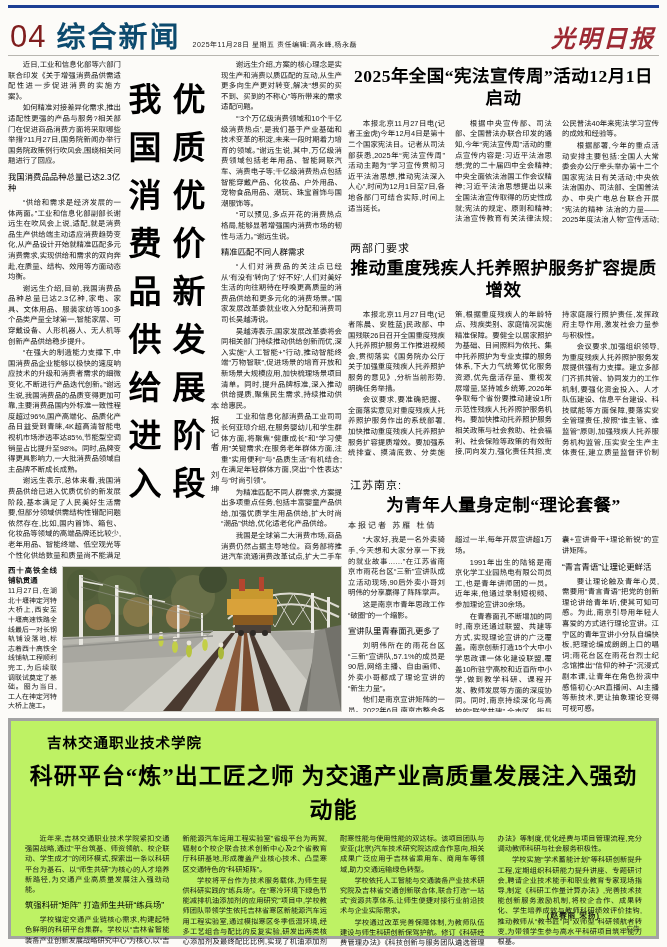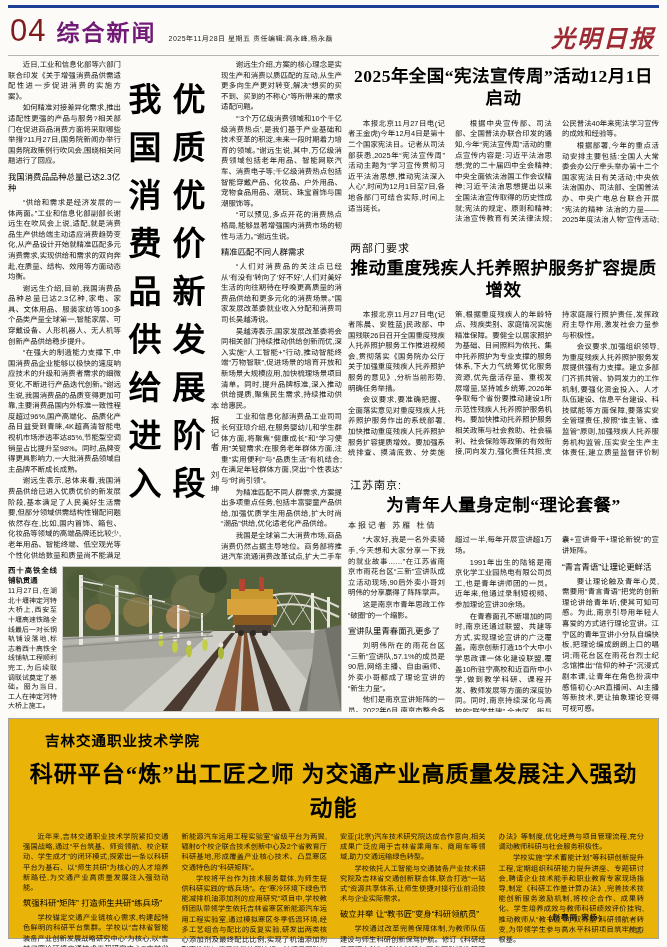--- a/index.html
+++ b/index.html
@@ -4,21 +4,21 @@
 <style>
   html,body{margin:0;padding:0;}
   body{width:667px;height:947px;background:#e9e7e2;font-family:"Liberation Sans",sans-serif;}
   .page{position:absolute;left:0;top:0;width:667px;height:947px;background:#fcfbf8;overflow:hidden;color:#1a1a1a;}
 
   
   .topbar{position:absolute;left:8px;right:8px;top:5px;height:3px;background:#1d3f94;}
   .header{position:absolute;left:10px;right:10px;top:13px;height:40px;}
   .header-left{display:flex;align-items:baseline;}
   .page-num{font-size:31px;color:#7f1d1d;letter-spacing:1px;font-family:"Liberation Sans",sans-serif;}
-  .section-title{font-size:23px;font-weight:900;color:#701a75;margin-left:10px;font-family:"Liberation Serif",serif;letter-spacing:2px;}
+  .section-title{font-size:29px;font-weight:900;color:#0c4a6e;margin-left:10px;font-family:"Liberation Serif",serif;letter-spacing:2px;}
   .dateline{font-size:7px;color:#222;margin-left:12px;letter-spacing:.5px;}
   .masthead{position:absolute;right:2px;top:6px;color:#9d2933;font-size:24px;font-weight:bold;font-style:italic;font-family:"Liberation Serif",serif;letter-spacing:2px;}
   .header-rule{position:absolute;left:8px;right:8px;top:55px;border-top:1px solid #b8b6b0;}
 
   
   .bt{font-size:7.4px;line-height:10.6px;text-align:justify;color:#141414;}
   .bt .p{text-indent:2em;margin:0 0 1px 0;}
   .bt .subhead{font-weight:normal;font-size:8.4px;text-align:left;margin:5px 0 4px 0;line-height:11px;color:#000;}
 
   
@@ -44,21 +44,21 @@
   .byline-c{font-size:8px;margin:3px 0 5px;color:#222;letter-spacing:2px;}
   .cols3{column-count:3;column-gap:10px;overflow:hidden;}
   .artA{margin-top:6px;}
   .artA .cols3{height:112px;margin-top:9px;}
   .artB{margin-top:8px;}
   .artB .cols3{height:152px;margin-top:8px;}
   .artC{margin-top:14px;}
   .artC .cols3{height:244px;margin-top:2px;}
 
   
-  .adbox{position:absolute;left:8px;right:8px;top:718px;bottom:8px;border:1px solid #a3a3a3;background:#eab308;padding:8px 14px 6px;box-sizing:border-box;}
+  .adbox{position:absolute;left:8px;right:8px;top:718px;bottom:8px;border:3px solid #a3a3a3;background:#bef264;padding:8px 14px 6px;box-sizing:border-box;}
   .ad-kicker{font-size:14.5px;font-weight:900;color:#000;margin:2px 0 5px 22px;letter-spacing:1px;}
   .ad-headline{font-size:23px;font-weight:700;text-align:center;font-family:"Liberation Serif",serif;color:#000;margin:0 0 9px;letter-spacing:1px;}
   .cols4{column-count:4;column-gap:13px;height:128px;overflow:hidden;}
   .adbox .bt{font-size:7.2px;line-height:10.2px;}
   .signature{position:absolute;right:56px;bottom:16px;font-size:7.6px;font-weight:bold;letter-spacing:1px;}
   .ad-label{position:absolute;right:14px;bottom:3px;font-size:6.8px;color:#333;}
 </style>
 </head>
 <body>
 
@@ -248,21 +248,20 @@
 
   <div class="adbox">
     <div class="ad-kicker">吉林交通职业技术学院</div>
     <div class="ad-headline">科研平台“炼”出工匠之师  为交通产业高质量发展注入强劲动能</div>
     <div class="cols4 bt">
         <div class="p">近年来,吉林交通职业技术学院紧扣交通强国战略,通过“平台筑基、师资领航、校企联动、学生成才”的闭环模式,探索出一条以科研平台为基石、以“师生共研”为核心的人才培养新路径,为交通产业高质量发展注入强劲动能。</div>
         <div class="subhead">筑强科研“矩阵”  打造师生共研“练兵场”</div>
         <div class="p">学校锚定交通产业链核心需求,构建起特色鲜明的科研平台集群。学校以“吉林省智能装备产业创新发展战略研究中心”为核心,以“吉林省寒冷环境交通技术工程研究中心”“吉林省新能源汽车运用工程实验室”省级平台为两翼,辐射6个校企联合技术创新中心及2个省教育厅科研基地,形成覆盖产业核心技术、凸显寒区交通特色的“科研矩阵”。</div>
         <div class="p">学校将平台作为技术服务载体,为师生提供科研实践的“练兵场”。在“寒冷环境下绿色节能减排机油添加剂的应用研究”项目中,学校教师团队带领学生依托吉林省寒区新能源汽车运用工程实验室,通过模拟寒区冬季低温环境,经多工艺组合与配比的反复实验,研发出两类核心添加剂及最终配比比例,实现了机油添加剂耐寒性能与使用性能的双达标。该项目团队与安亚(北京)汽车技术研究院达成合作意向,相关成果广泛应用于吉林省乘用车、商用车等领域,助力交通运输绿色转型。</div>
         <div class="p">学校依托人工智能与交通装备产业技术研究院及吉林省交通创新联合体,联合打造“一站式”资源共享体系,让师生便捷对接行业前沿技术与企业实际需求。</div>
-        <div class="subhead">破立并举  让“教书匠”变身“科研领航员”</div>
         <div class="p">学校通过改革完善保障体制,为教师队伍建设与师生科研创新保驾护航。修订《科研经费管理办法》《科技创新与服务团队遴选管理办法》等制度,优化经费与项目管理流程,充分调动教师科研与社会服务积极性。</div>
         <div class="p">学校实施“学术蓄能计划”等科研创新提升工程,定期组织科研能力提升讲座、专题研讨会,聘请企业技术能手和职业教育专家现场指导,制定《科研工作量计算办法》,完善技术技能创新服务激励机制,将校企合作、成果转化、学生培养成效与教师科研绩效评价挂钩,推动教师从“教书匠”向“双师型”科研领航者转变,为带领学生参与高水平科研项目筑牢能力根基。</div>
       </div>
     <div class="signature">(赵春丽 宋扬)</div>
     <div class="ad-label">·广告·</div>
   </div>
 
 </div>
 
 </body></html>

